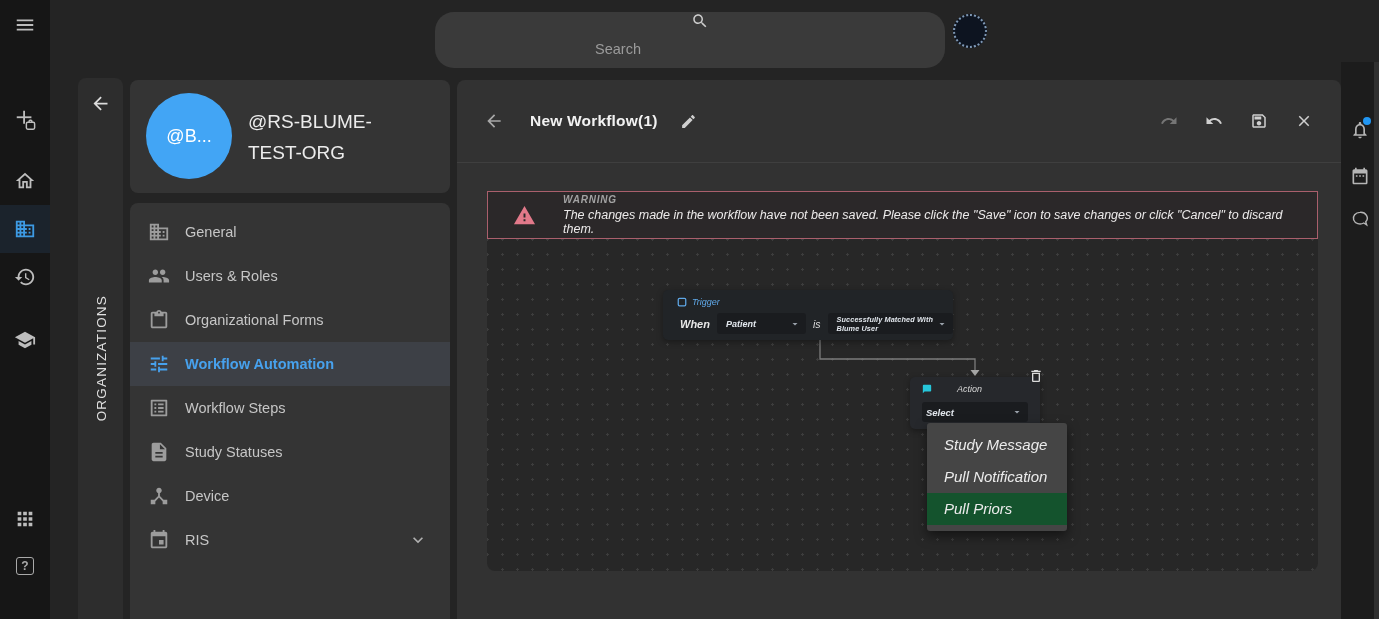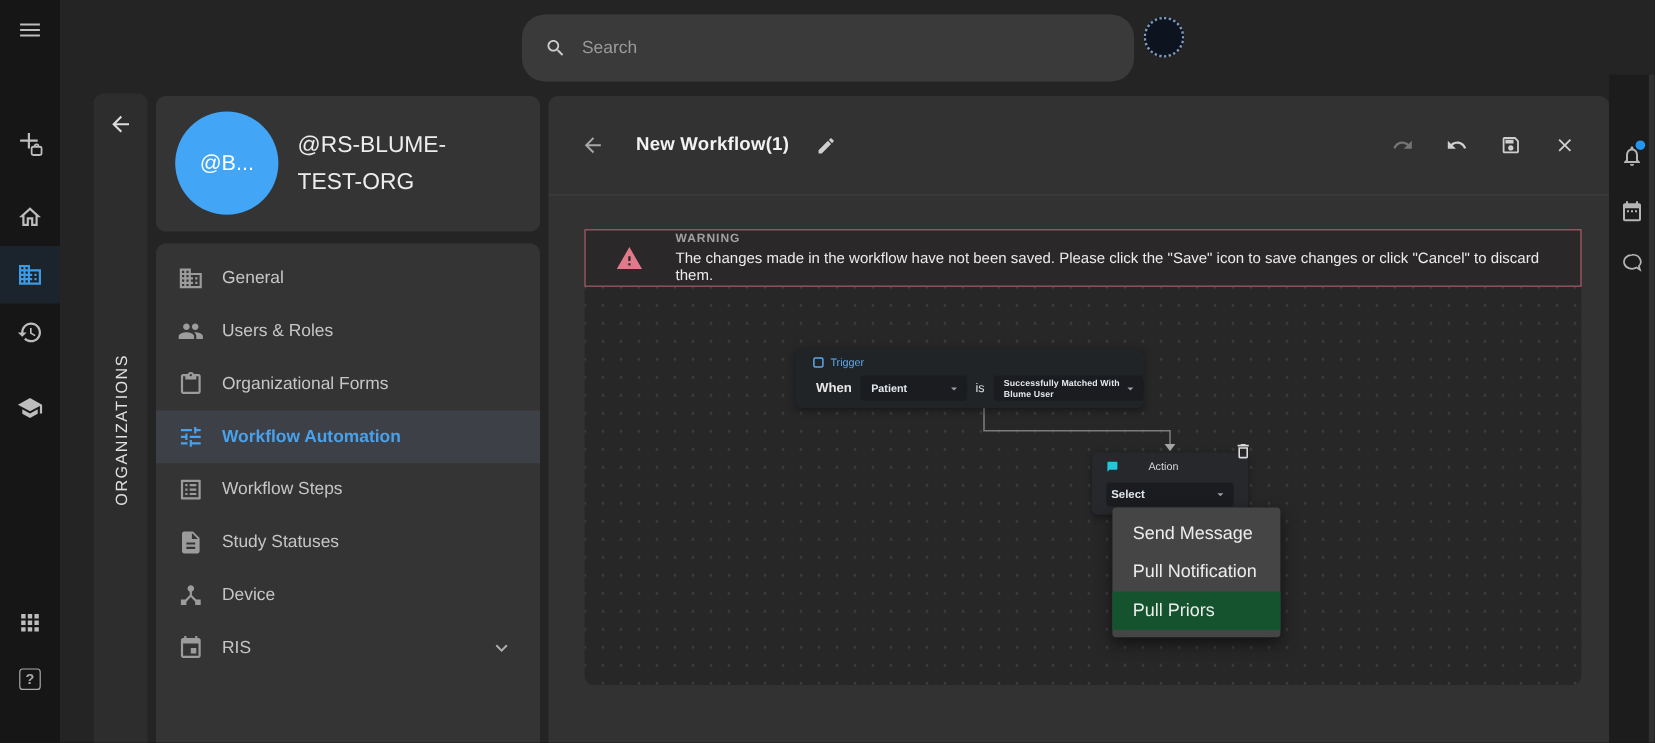--- a/index.html
+++ b/index.html
@@ -4,21 +4,21 @@
 <style>
   * { margin:0; padding:0; box-sizing:border-box; }
   html,body { background:#111; }
   body { font-family:"Liberation Sans", sans-serif; }
   .app { position:relative; width:1379px; height:619px; background:#242424; overflow:hidden; }
 
   svg.ic { display:block; fill:currentColor; }
 
   
   .topbar { position:absolute; left:0; top:0; width:1379px; height:62px; background:#242424; z-index:5; }
-  .searchbox { position:absolute; left:435px; top:12px; width:510px; height:56px; background:#3a3a3a; border-radius:19px; display:flex; align-items:center; }
+  .searchbox { position:absolute; left:435px; top:12px; width:510px; height:56px; background:#3a3a3a; border-radius:19px; display:flex; align-items:center;flex-direction:column; }
   .searchbox .mag { color:#cdcdcd; margin-left:19px; }
   .searchbox input { flex:1; margin-left:13px; margin-right:16px; background:transparent; border:none; outline:none; color:#e6e6e6; font-size:14.5px; font-family:inherit; }
   .searchbox input::placeholder { color:#9b9b9b; }
   .avatar-top { position:absolute; left:953px; top:14px; width:34px; height:34px; border-radius:50%; background:#0d1420; border:2px dotted #7e98b5; cursor:pointer; }
 
   
   .nav-rail { position:absolute; left:0; top:0; width:50px; height:619px; background:#161616; z-index:6; }
   .nav-ic { position:absolute; left:14px; width:22px; height:22px; color:#bdbdbd; cursor:pointer; }
   .nav-active-bg { position:absolute; left:0; top:205px; width:50px; height:48px; background:#1b232c; }
   .nav-ic.active { color:#3d9ae3; }
@@ -55,21 +55,21 @@
   
   .main-panel { position:absolute; left:457px; top:80px; width:884px; height:549px; background:#323232; border-radius:8px 8px 0 0; z-index:1; }
   .panel-header { position:relative; height:83px; border-bottom:1px solid #3f3f3f; display:flex; align-items:center; }
   .ph-back { margin-left:27px; width:20px; height:20px; color:#a8a8a8; cursor:pointer; }
   .ph-title { margin-left:26px; color:#f2f2f2; font-size:15.5px; font-weight:700; letter-spacing:.2px; }
   .ph-edit { margin-left:22px; width:17px; height:17px; color:#cfcfcf; cursor:pointer; }
   .ph-tools { margin-left:auto; margin-right:28px; display:flex; align-items:center; gap:27px; }
   .ph-tools .tool { width:18px; height:18px; color:#cfcfcf; cursor:pointer; }
   .ph-tools .tool.dim { color:#757575; }
 
-  .panel-content { padding:28px 11px 0 30px; }
+  .panel-content { padding:28px 11px 0 30px;font-style:italic; }
 
   .warn-banner { width:831px; height:48px; border:1px solid #aa5f6c; background:#2b2829; display:flex; align-items:center; }
   .warn-tri { margin-left:25px; width:23px; height:23px; color:#e2798a; flex:none; }
   .warn-text { margin-left:27px; }
   .warn-title { color:#a2a2a2; font-size:10px; font-weight:700; letter-spacing:.8px; }
   .warn-msg { margin-top:3px; color:#eceaea; font-size:12.5px; }
 
   
   .canvas { position:relative; width:831px; height:332px; background:#272727; border-radius:0 0 8px 8px;
             background-image:radial-gradient(circle, #3d3d3d 1.1px, transparent 1.4px);
@@ -318,21 +318,21 @@
                 <path d="M7 10l5 5 5-5z"></path>
               </svg>
           </div>
         </div>
 
         <svg class="ic trash-btn" viewBox="0 0 24 24">
             <path d="M16 9v10H8V9h8m-1.5-6h-5l-1 1H5v2h14V4h-3.5l-1-1zM18 7H6v12c0 1.1.9 2 2 2h8c1.1 0 2-.9 2-2V7z"></path>
           </svg>
 
         <div class="action-menu">
-          <div class="menu-item">Send Message</div>
+          <div class="menu-item">Study Message</div>
           <div class="menu-item">Pull Notification</div>
           <div class="menu-item highlighted">Pull Priors</div>
         </div>
       </div>
     </div>
   </div>
 
 </div>
 
 </body></html>

